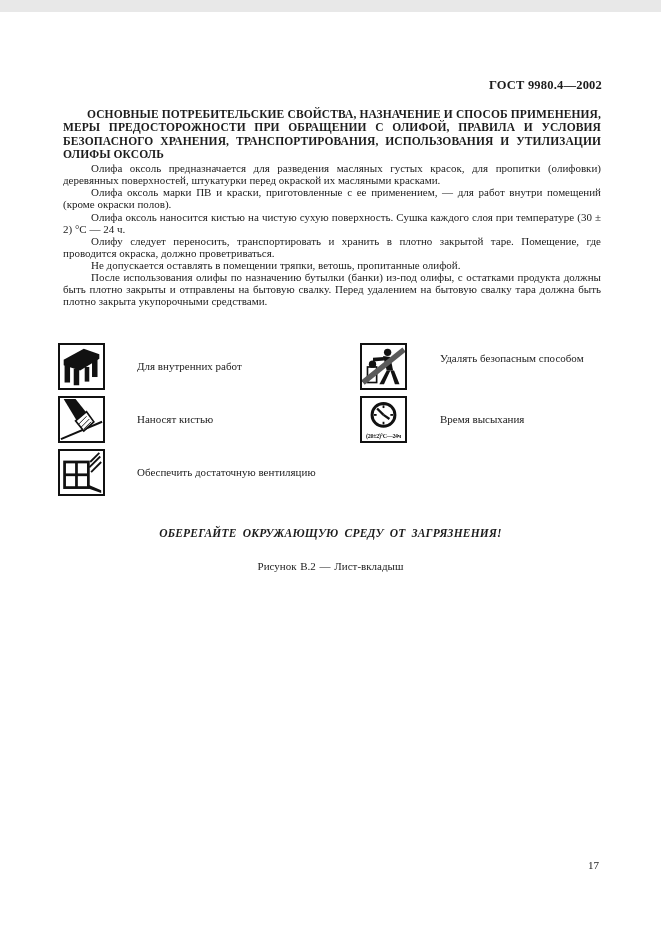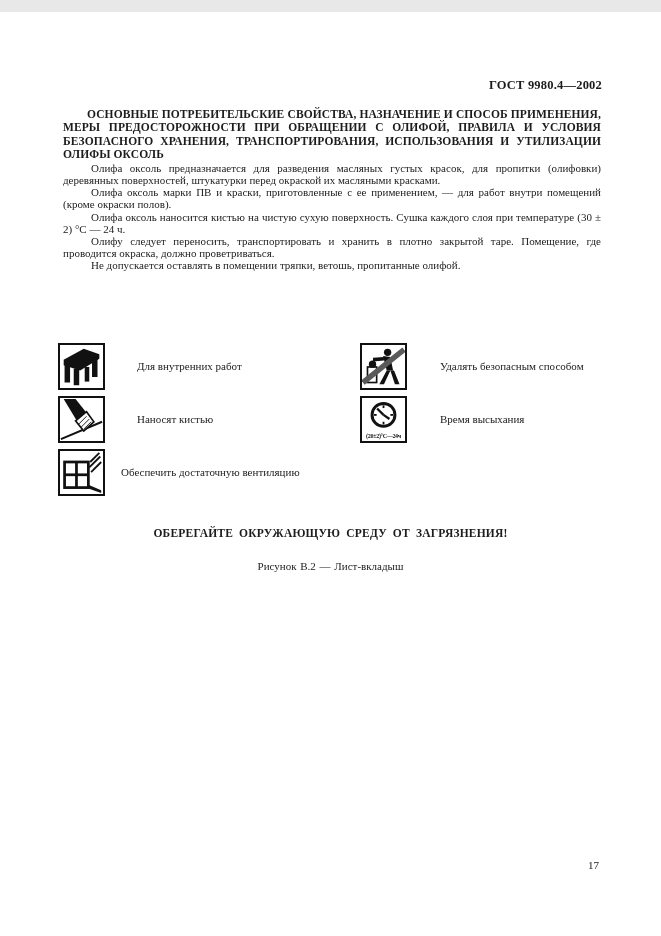--- a/index.html
+++ b/index.html
@@ -37,21 +37,21 @@
     position:absolute;font-size:11px;color:#222;white-space:nowrap;
   }
   .clock-caption{
     position:absolute;left:0;right:0;bottom:1px;
     font-size:6px;font-weight:bold;text-align:center;
     letter-spacing:-0.3px;color:#111;line-height:7px;
     filter:blur(.4px);
   }
   .eco-warning{
     position:absolute;left:0;right:0;top:515px;
-    text-align:center;font-weight:bold;
+    text-align:center;font-weight:bold;font-style:italic;
     font-size:11.5px;word-spacing:3px;letter-spacing:.2px;
   }
   .figure-caption{
     position:absolute;left:0;right:0;top:548px;
     text-align:center;font-size:11px;word-spacing:1px;
   }
   .page-number{
     position:absolute;top:847px;right:62px;font-size:11px;
   }
 </style>
@@ -63,20 +63,21 @@
   <div class="doc-number">ГОСТ 9980.4—2002</div>
 
   <div class="content">
     <p class="doc-title">ОСНОВНЫЕ ПОТРЕБИТЕЛЬСКИЕ СВОЙСТВА, НАЗНАЧЕНИЕ И СПОСОБ ПРИМЕНЕНИЯ, МЕРЫ ПРЕДОСТОРОЖНОСТИ ПРИ ОБРАЩЕНИИ С ОЛИФОЙ, ПРАВИЛА И УСЛОВИЯ БЕЗОПАСНОГО ХРАНЕНИЯ, ТРАНСПОРТИРОВАНИЯ, ИСПОЛЬЗОВАНИЯ И УТИЛИЗАЦИИ ОЛИФЫ ОКСОЛЬ</p>
     <div class="body-text">
       <p>Олифа оксоль предназначается для разведения масляных густых красок, для пропитки (олифовки) деревянных поверхностей, штукатурки перед окраской их масляными красками.</p>
       <p>Олифа оксоль марки ПВ и краски, приготовленные с ее применением, — для работ внутри помещений (кроме окраски полов).</p>
       <p>Олифа оксоль наносится кистью на чистую сухую поверхность. Сушка каждого слоя при температуре (30 ± 2) °С — 24 ч.</p>
       <p>Олифу следует переносить, транспортировать и хранить в плотно закрытой таре. Помещение, где проводится окраска, должно проветриваться.</p>
       <p>Не допускается оставлять в помещении тряпки, ветошь, пропитанные олифой.</p>
+      <p>После использования олифы по назначению бутылки (банки) из-под олифы, с остатками продукта должны быть плотно закрыты и отправлены на бытовую свалку. Перед удалением на бытовую свалку тара должна быть плотно закрыта укупорочными средствами.</p>
     </div>
   </div>
 
   <div class="icon-box" style="left:58px;top:331px;">
     <svg viewBox="0 0 47 47" xmlns="http://www.w3.org/2000/svg">
       <polygon points="4,16 26,4 43,10 43,15 22,28 4,22" fill="#111"></polygon>
       <rect x="5" y="21" width="6" height="20" fill="#111"></rect>
       <rect x="15" y="26" width="6" height="18" fill="#111"></rect>
       <rect x="27" y="24" width="5" height="16" fill="#111"></rect>
       <rect x="35" y="14" width="6" height="21" fill="#111"></rect>
@@ -100,35 +101,35 @@
     <svg viewBox="0 0 47 47" xmlns="http://www.w3.org/2000/svg">
       <rect x="5" y="12" width="26" height="28" fill="#fff" stroke="#111" stroke-width="3"></rect>
       <line x1="18" y1="12" x2="18" y2="40" stroke="#111" stroke-width="3"></line>
       <line x1="5" y1="26" x2="31" y2="26" stroke="#111" stroke-width="3"></line>
       <line x1="33" y1="12" x2="43" y2="2" stroke="#111" stroke-width="2"></line>
       <line x1="32" y1="18" x2="44" y2="6" stroke="#111" stroke-width="2"></line>
       <line x1="34" y1="23" x2="45" y2="12" stroke="#111" stroke-width="2"></line>
       <polygon points="31,37 45,43 45,46 31,41" fill="#111"></polygon>
     </svg>
   </div>
-  <div class="pict-label" style="left:121px;top:454px;">Обеспечить достаточную вентиляцию</div>
+  <div class="pict-label" style="left:137px;top:454px;">Обеспечить достаточную вентиляцию</div>
 
   <div class="icon-box" style="left:360px;top:331px;">
     <svg viewBox="0 0 47 47" xmlns="http://www.w3.org/2000/svg">
       <rect x="6" y="24" width="10" height="17" fill="#fff" stroke="#111" stroke-width="1.8"></rect>
       <circle cx="11.5" cy="21" r="4" fill="#111"></circle>
       <circle cx="28" cy="8" r="4" fill="#111"></circle>
       <polygon points="23,12 31,13 34,28 27,28" fill="#111"></polygon>
       <polygon points="12,14 24,13 24,17 12,18" fill="#111"></polygon>
       <polygon points="27,28 31,28 24,43 19,43" fill="#111"></polygon>
       <polygon points="31,28 35,28 41,43 36,43" fill="#111"></polygon>
       <line x1="1" y1="41" x2="46" y2="5" stroke="#5a5a5a" stroke-width="6"></line>
     </svg>
   </div>
-  <div class="pict-label" style="left:440px;top:348px;">Удалять безопасным способом</div>
+  <div class="pict-label" style="left:440px;top:340px;">Удалять безопасным способом</div>
 
   <div class="icon-box" style="left:360px;top:384px;">
     <svg viewBox="0 0 47 47" xmlns="http://www.w3.org/2000/svg">
       <circle cx="23.5" cy="18.5" r="12.5" fill="#fff" stroke="#111" stroke-width="3.2"></circle>
       <line x1="23.5" y1="8" x2="23.5" y2="11" stroke="#111" stroke-width="2"></line>
       <line x1="23.5" y1="26" x2="23.5" y2="29" stroke="#111" stroke-width="2"></line>
       <line x1="13" y1="18.5" x2="16" y2="18.5" stroke="#111" stroke-width="2"></line>
       <line x1="31" y1="18.5" x2="34" y2="18.5" stroke="#111" stroke-width="2"></line>
       <line x1="23.5" y1="18.5" x2="16.5" y2="11.5" stroke="#111" stroke-width="2.5"></line>
       <line x1="23.5" y1="18.5" x2="30" y2="23" stroke="#111" stroke-width="2.5"></line>

